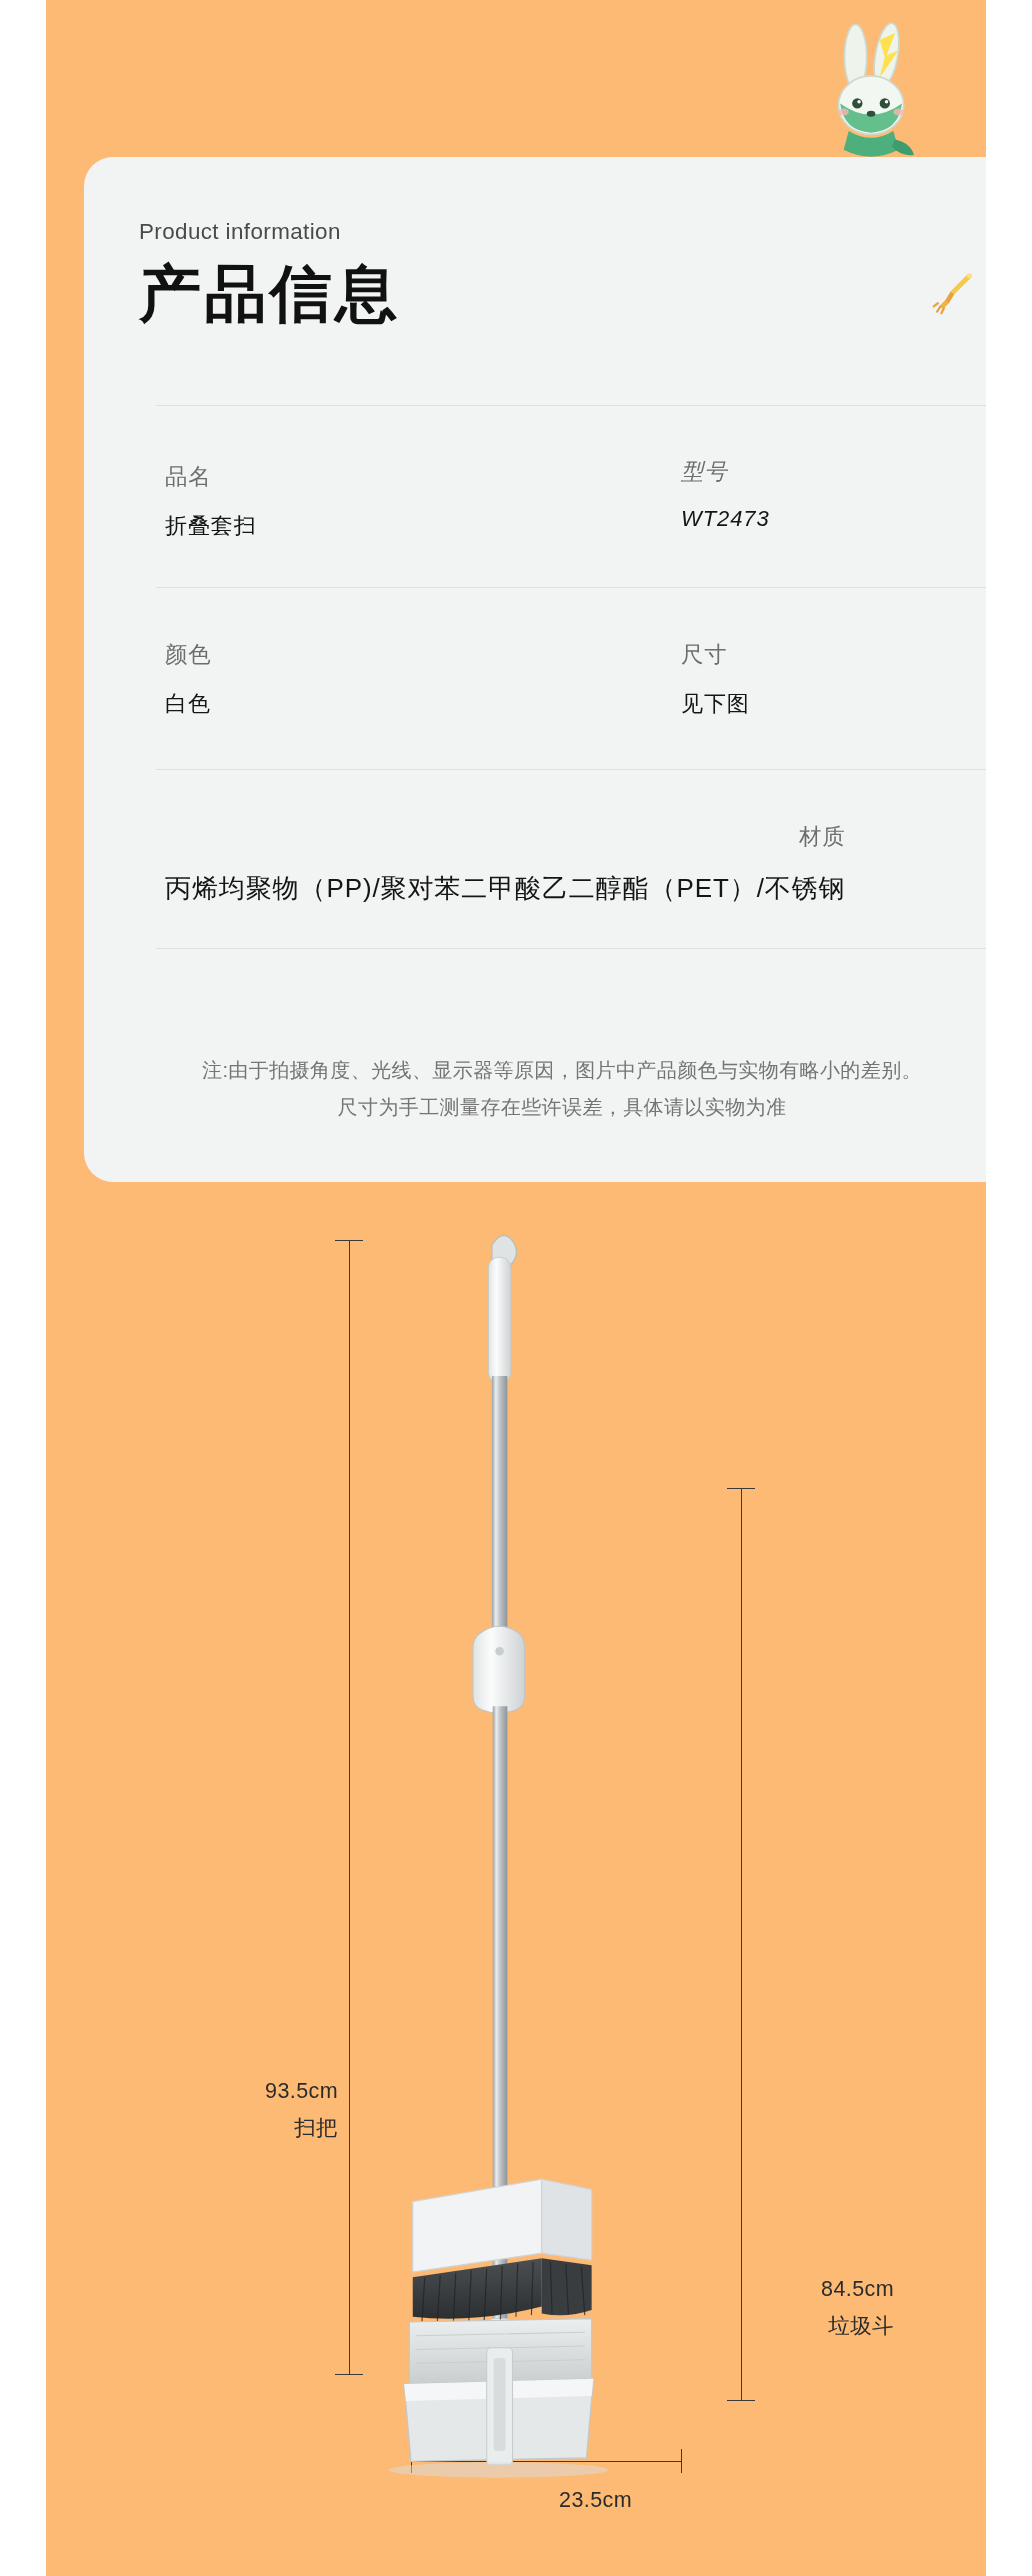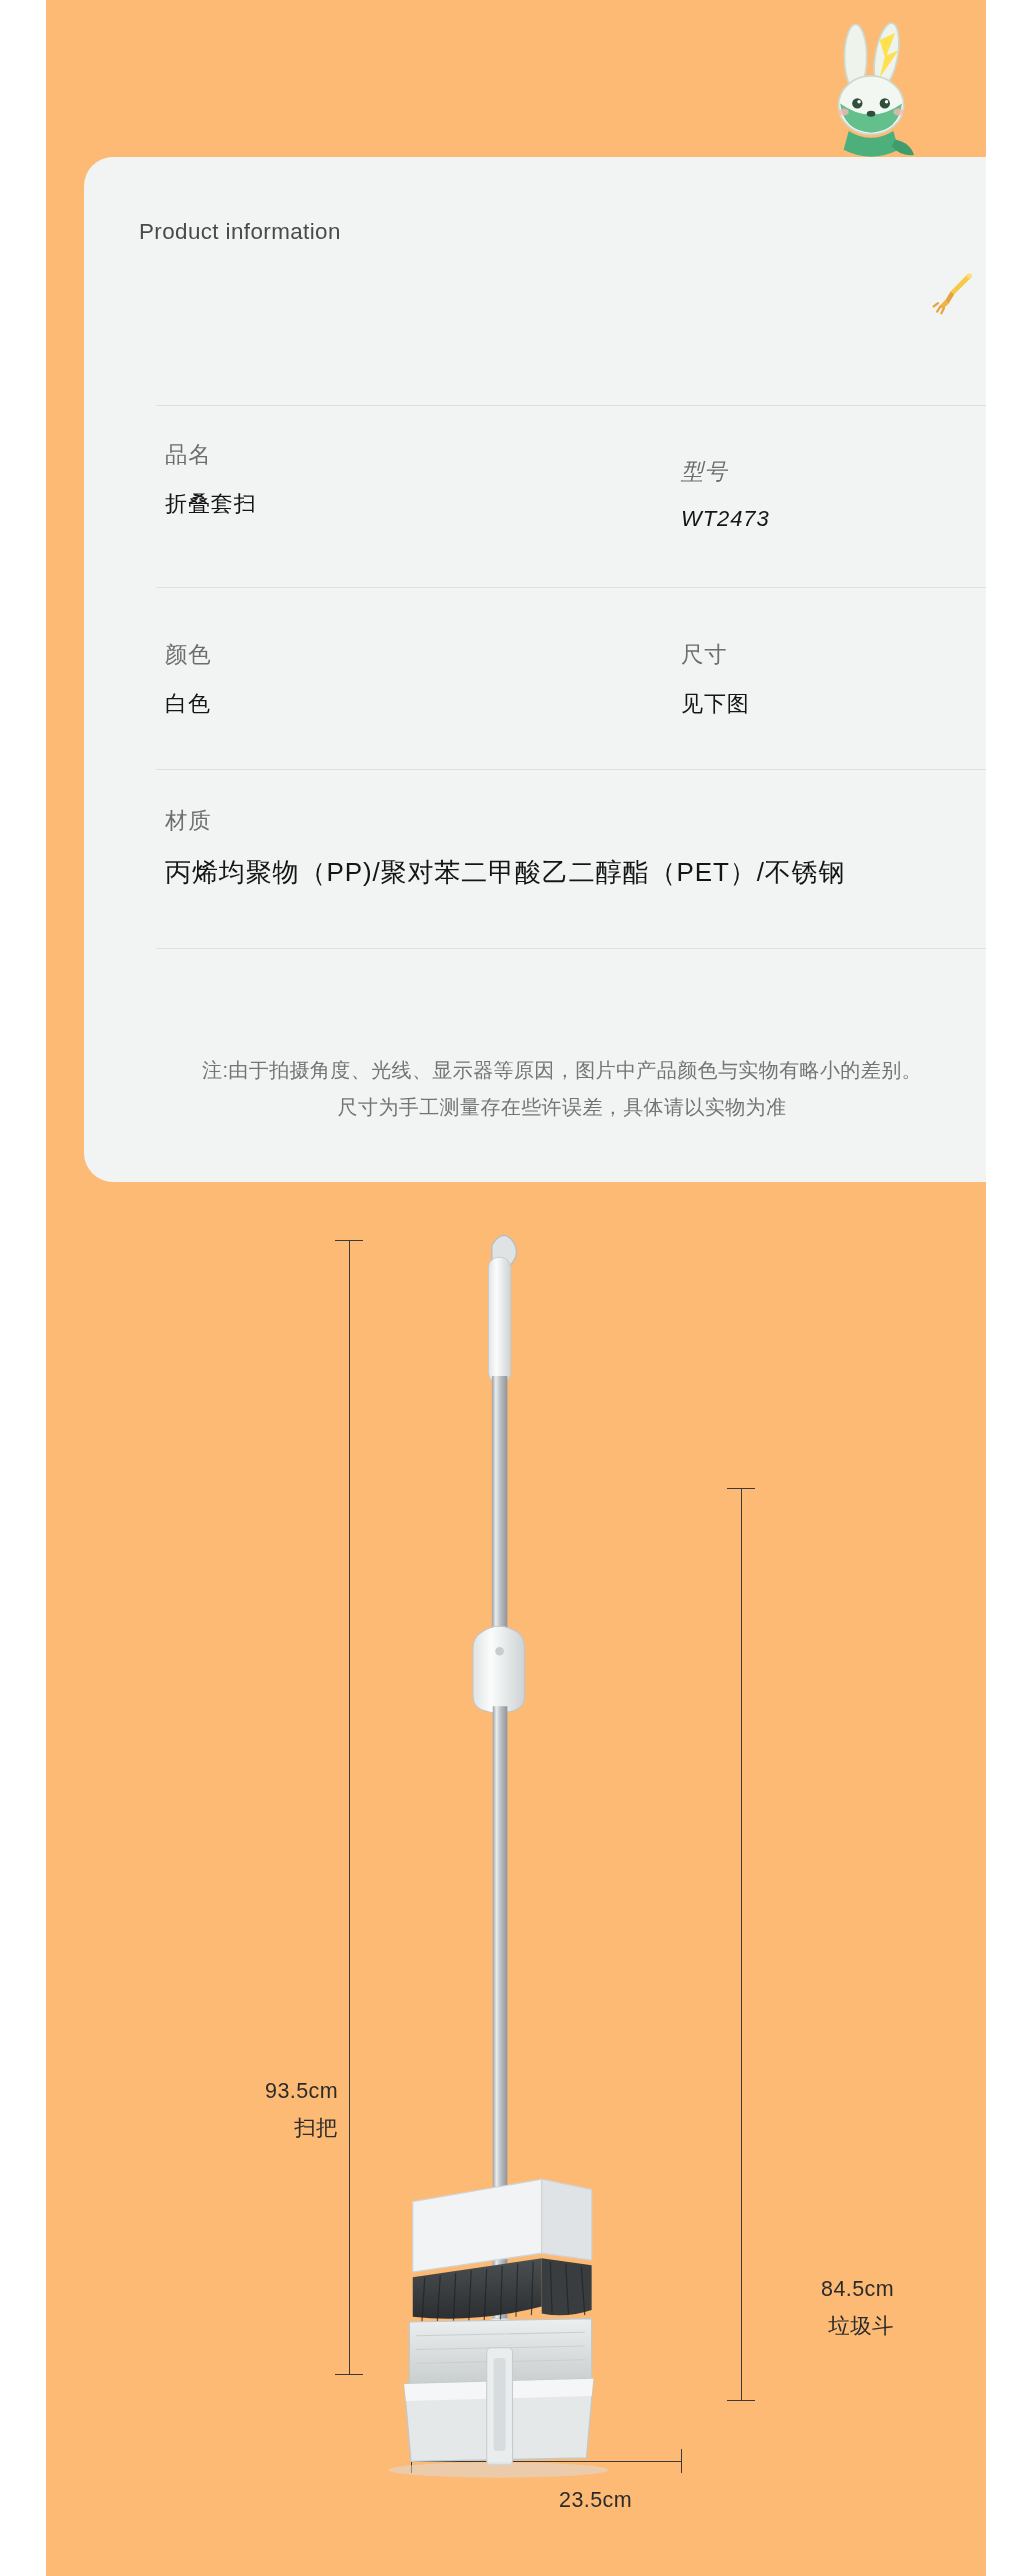--- a/index.html
+++ b/index.html
@@ -83,25 +83,25 @@
     color: #6d6d6d;
     margin-bottom: 19px;
     letter-spacing: 0.9px;
   }
   .field .value {
     font-size: 22px;
     color: #151515;
     letter-spacing: 0.9px;
   }
 
-  .f-name  { left: 81px;  top: 282px; }
+  .f-name  { left: 81px;  top: 304px; }
   .f-model { left: 597px; top: 299px; font-style: italic; }
   .f-color { left: 81px;  top: 482px; }
   .f-size  { left: 597px; top: 482px; }
-  .f-mat   { left: 81px;  top: 648px; }
+  .f-mat   { left: 81px;  top: 664px; text-align: right; }
   .f-mat .value { font-size: 26px; }
 
   .note {
     position: absolute;
     left: 0; right: 0;
     top: 895px;
     text-align: center;
     font-size: 20px;
     color: #747474;
     line-height: 1.85;
@@ -180,20 +180,21 @@
       <ellipse cx="88" cy="106" rx="6" ry="4" fill="#f6b6b0" opacity=".8"></ellipse>
 
       <path d="M30 128 q26 16 52 0 l6 22 q-32 16 -64 0 z" fill="#4db07c"></path>
       <path d="M84 138 q18 4 22 18 q-16 2 -26 -10 z" fill="#3f9d6d"></path>
     </svg>
   </div>
 
   <div class="info-card">
 
     <div class="eyebrow">Product information</div>
+    <div class="big-title">产品信息</div>
 
     <div class="broom-icon">
       <svg viewBox="0 0 54 54" width="46" height="46" aria-hidden="true">
         <path d="M42 6 L46 10 L26 30 L22 26 Z" fill="#f7c948"></path>
         <path d="M22 26 L26 30 L20 40 L12 46 L10 44 L16 36 Z" fill="#e8a33d"></path>
         <path d="M16 36 L20 40 L13 47 L9 43 Z" fill="#f3b343"></path>
         <path d="M10 44 L6 50 M14 46 L11 52 M7 40 L2 44" stroke="#e8a33d" stroke-width="2.6" stroke-linecap="round"></path>
         <circle cx="44" cy="8" r="3" fill="#ffdf7a"></circle>
       </svg>
     </div>

